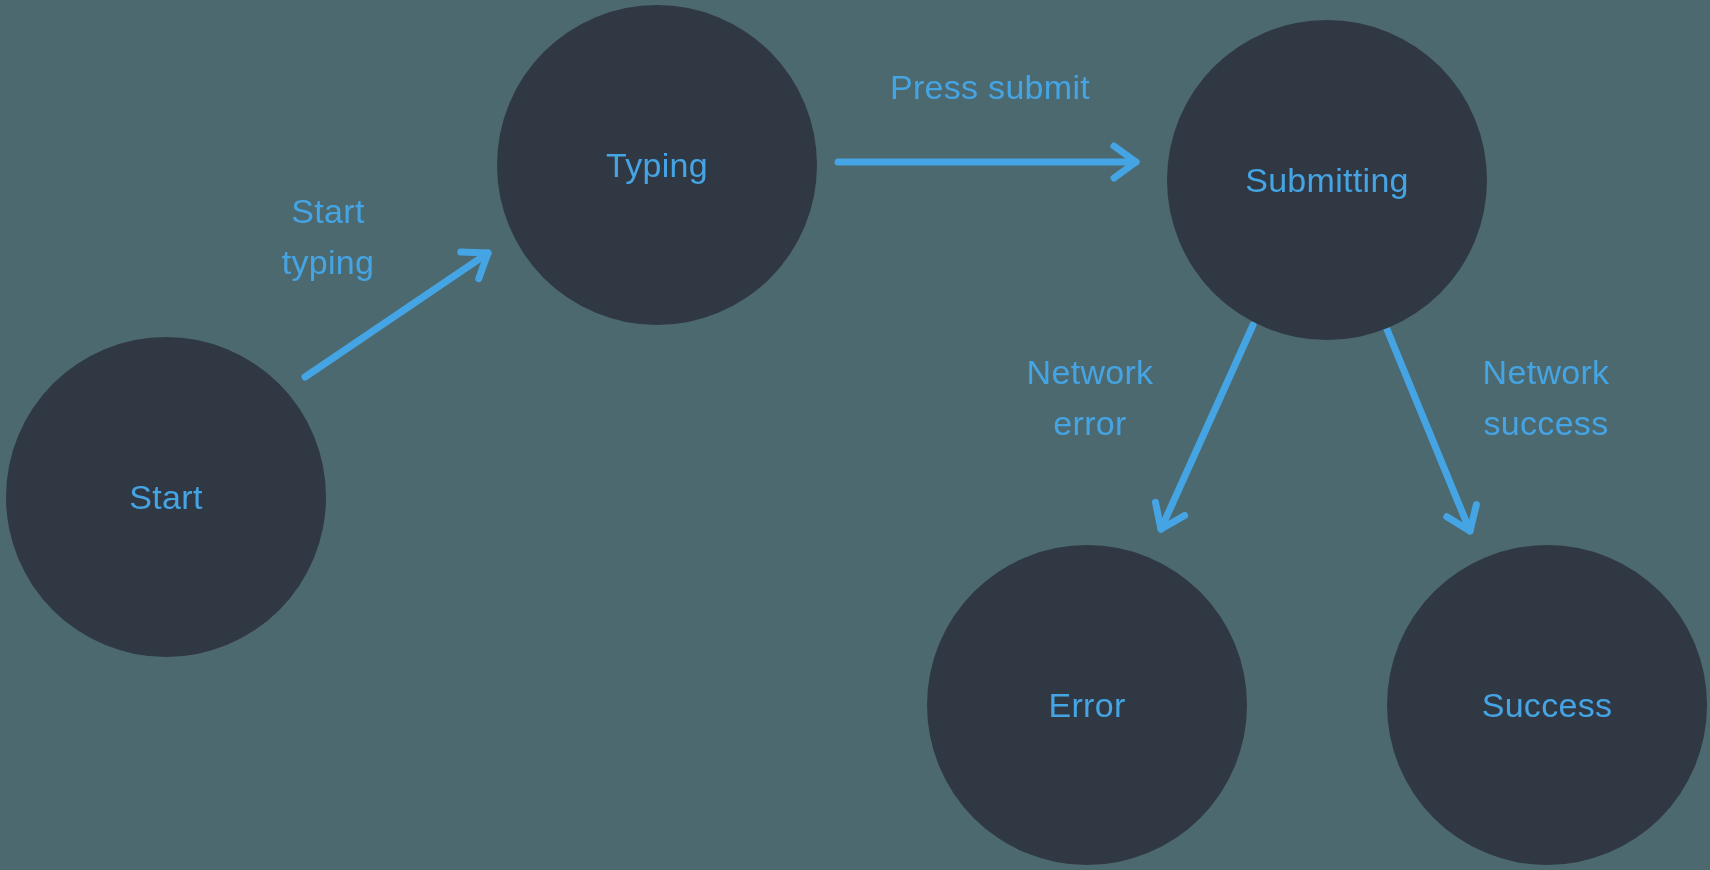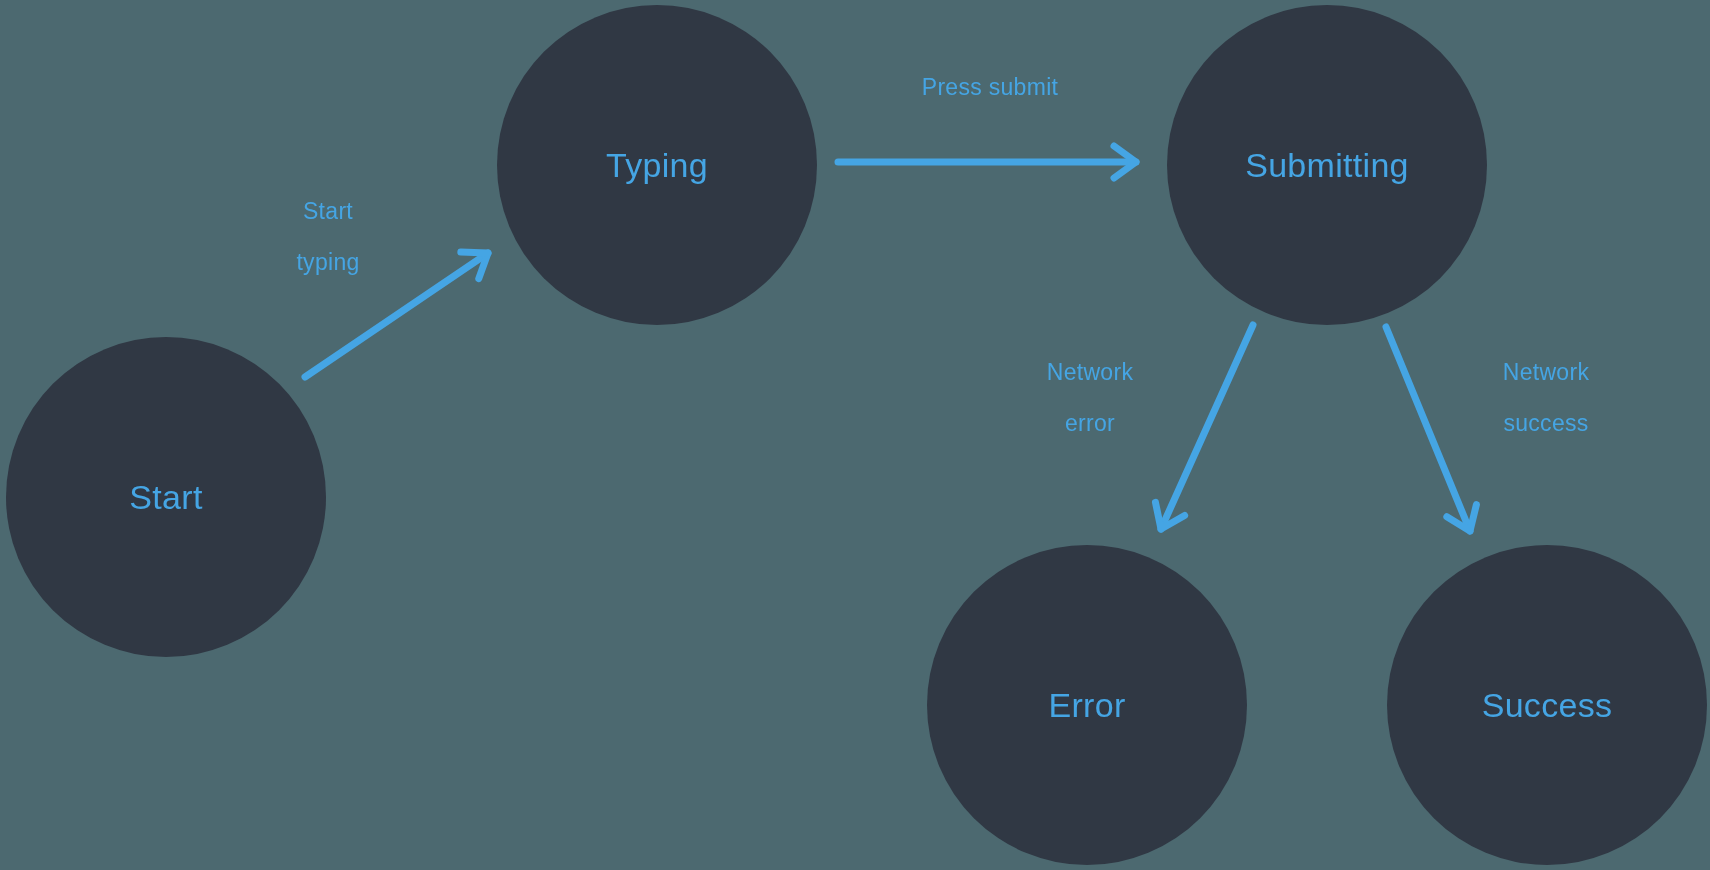--- a/index.html
+++ b/index.html
@@ -47,27 +47,27 @@
     justify-content: center;
   }
   .node-label {
     color: var(--accent);
     font-size: 34px;
     letter-spacing: 0.3px;
     white-space: nowrap;
   }
   .node-empty      { left:   6px; top: 337px; }
   .node-typing     { left: 497px; top:   5px; }
-  .node-submitting { left: 1167px; top:  5px; }
+  .node-submitting { left: 1167px; top:  20px; }
   .node-error      { left: 927px; top: 545px; }
   .node-success    { left: 1387px; top: 545px; }
   .edge-label {
     position: absolute;
     color: var(--accent);
-    font-size: 23px;
+    font-size: 34px;
     line-height: 51px;
     letter-spacing: 0.3px;
     text-align: center;
     white-space: pre-line;
     transform: translate(-50%, -50%);
   }
   .label-start-typing    { left: 328px;  top: 237px; }
   .label-press-submit    { left: 990px;  top: 87px;  }
   .label-network-error   { left: 1090px; top: 398px; }
   .label-network-success { left: 1546px; top: 398px; }

